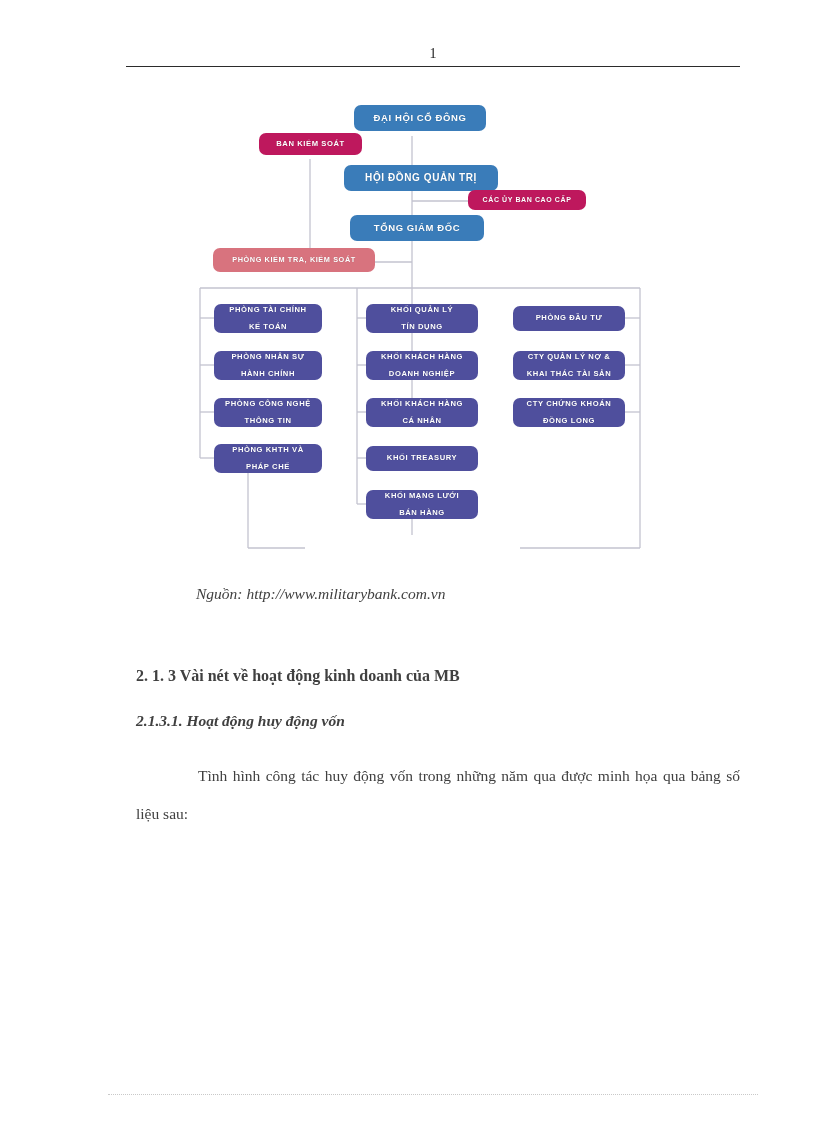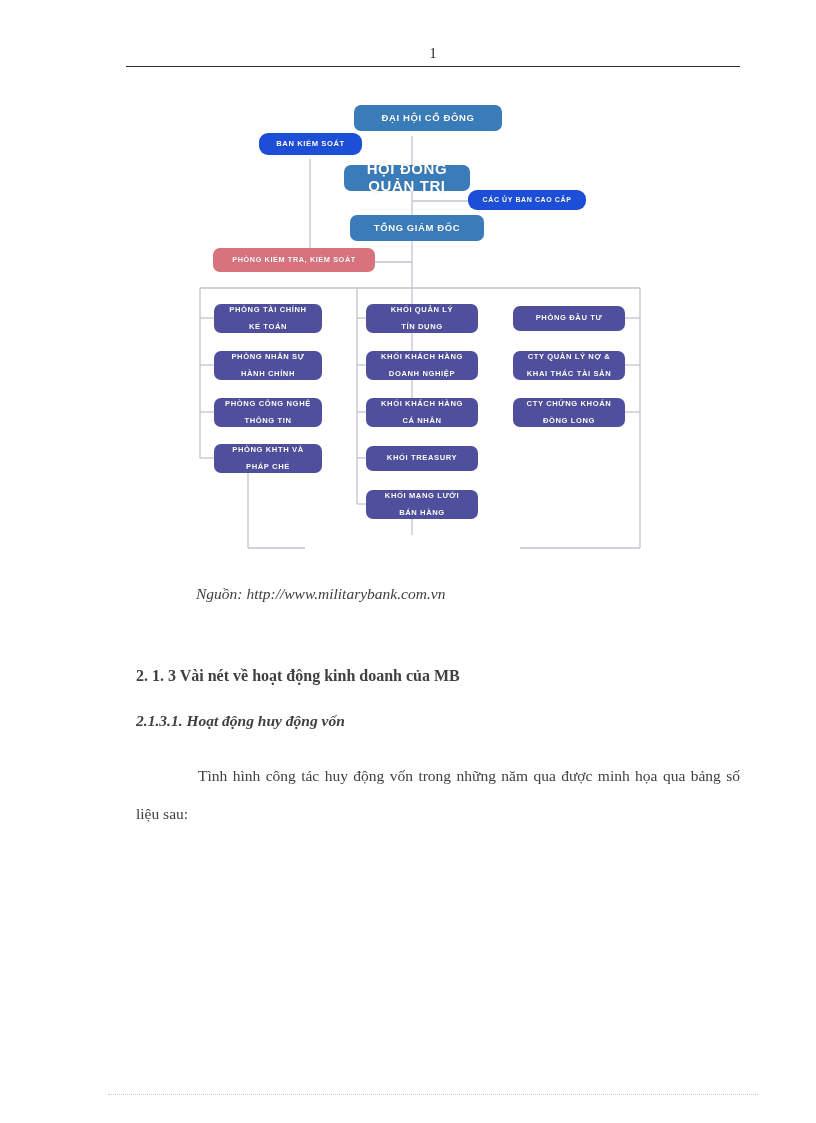--- a/index.html
+++ b/index.html
@@ -71,21 +71,21 @@
     font-weight: bold;
     letter-spacing: 0.6px;
     border-radius: 7px;
     line-height: 1.12;
     text-shadow: 0 0 1px rgba(0,0,0,0.25);
     z-index: 5;
   }
   .node span { display: block; padding: 0 4px; }
 
   .n-blue    { background: #3a7cb9; }
-  .n-orange  { background: #1d4ed8; border-radius: 9px; }
+  .n-orange  { background: #be185d; }
   .n-red     { background: #d8737e; }
   .n-purple  { background: #4f4f9d; }
   .n-magenta { background: #d23795; }
 
   
   .doc-text {
     position: absolute;
     font-family: "Liberation Serif", "DejaVu Serif", serif;
     color: #404040;
   }
@@ -171,29 +171,29 @@
 
       <line x1="412" y1="424" x2="412" y2="440"></line>
 
       <line x1="248" y1="363" x2="248" y2="453"></line>
       <line x1="248" y1="453" x2="305" y2="453"></line>
       <line x1="640" y1="323" x2="640" y2="453"></line>
       <line x1="640" y1="453" x2="520" y2="453"></line>
     </g>
   </svg>
 
-  <div class="node n-blue" style="left:354px; top:10px; width:148px; height:26px; font-size:9.5px;">
+  <div class="node n-blue" style="left:354px; top:10px; width:132px; height:26px; font-size:9.5px;">
     <span>ĐẠI HỘI CỔ ĐÔNG</span>
   </div>
 
   <div class="node n-orange" style="left:259px; top:38px; width:103px; height:22px; font-size:7.6px;">
     <span>BAN KIỂM SOÁT</span>
   </div>
 
-  <div class="node n-blue" style="left:344px; top:70px; width:126px; height:26px; font-size:15px;">
+  <div class="node n-blue" style="left:344px; top:70px; width:154px; height:26px; font-size:10px;">
     <span>HỘI ĐỒNG QUẢN TRỊ</span>
   </div>
 
   <div class="node n-orange" style="left:468px; top:95px; width:118px; height:20px; font-size:7px;">
     <span>CÁC ỦY BAN CAO CẤP</span>
   </div>
 
   <div class="node n-blue" style="left:350px; top:120px; width:134px; height:26px; font-size:9.5px;">
     <span>TỔNG GIÁM ĐỐC</span>
   </div>

